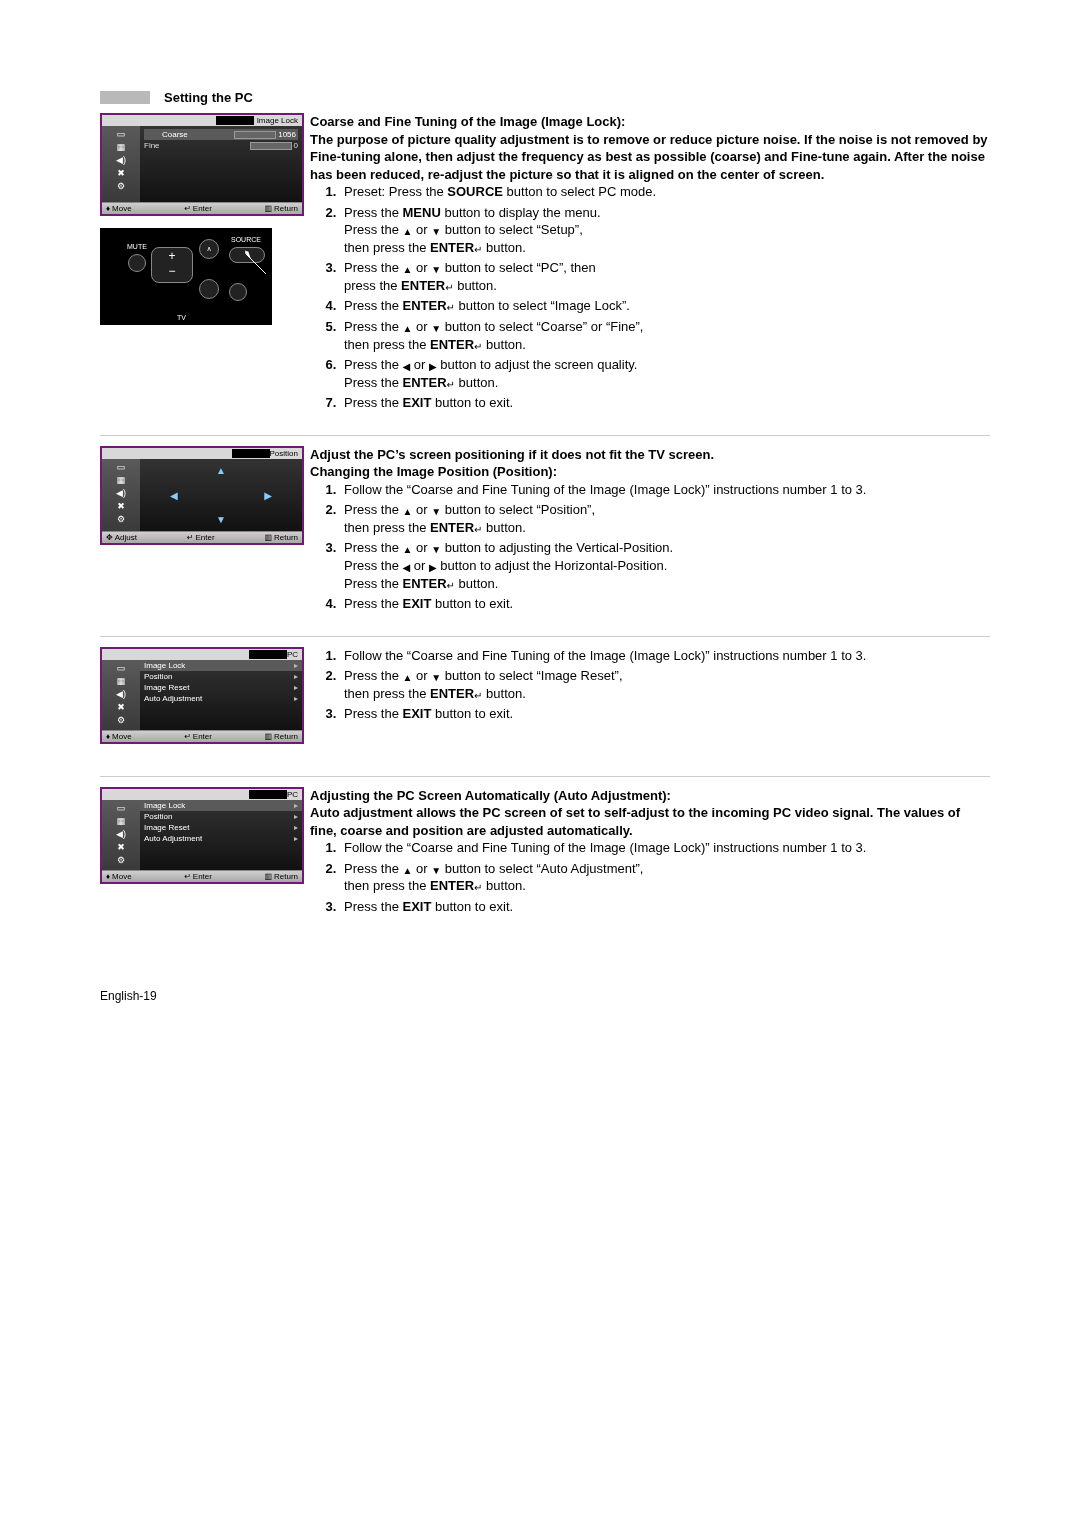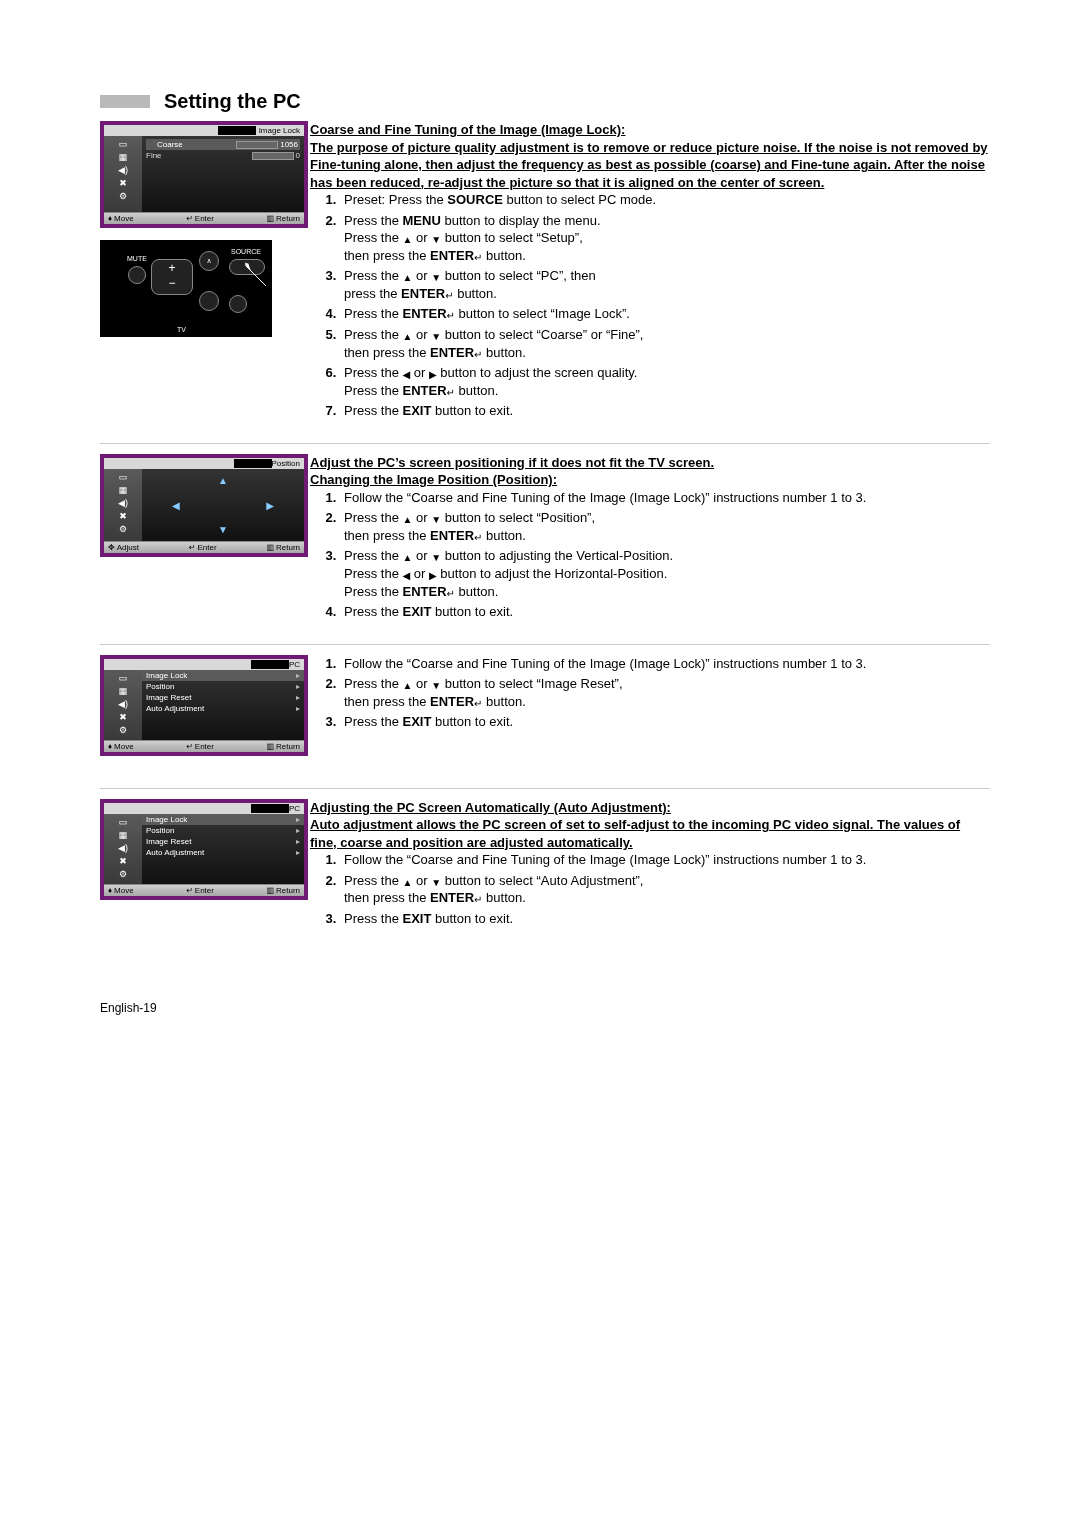--- a/index.html
+++ b/index.html
@@ -19,21 +19,21 @@
     align-items: center;
     margin-bottom: 8px;
   }
   .title-bar {
     width: 50px;
     height: 13px;
     background: #b9b9b9;
     margin-right: 14px;
   }
   .title-text {
-    font-size: 20px;
+    font-size: 13px;
     font-weight: bold;
   }
   .section {
     display: flex;
     border-top: none;
     margin-bottom: 20px;
   }
   .left-col {
     width: 200px;
     flex-shrink: 0;
@@ -42,21 +42,20 @@
   .right-col {
     flex: 1;
   }
   .right-col p, .right-col ol, .right-col li {
     margin: 0;
     line-height: 1.35;
   }
   .intro {
     font-weight: bold;
     margin-bottom: 4px;
-    text-decoration: underline;
   }
   .ol {
     padding-left: 30px;
     margin-top: 4px;
   }
   .ol li {
     margin-bottom: 3px;
     padding-left: 4px;
   }
   .ol li::marker {
@@ -68,21 +67,21 @@
   }
   .footer {
     text-align: left;
     font-size: 12px;
     margin-top: 70px;
   }
 
   
   .osd {
     width: 200px;
-    border: 4px solid #701a75;
+    border: 2px solid #701a75;
     background: #000;
     color: #fff;
     font-size: 8px;
     margin-bottom: 12px;
   }
   .osd-title {
     background: #d8d8d8;
     color: #000;
     text-align: right;
     padding: 1px 4px;
@@ -121,21 +120,21 @@
     padding: 3px 4px;
   }
   .osd-row {
     display:flex;
     justify-content: space-between;
     align-items: center;
     font-size:8px;
     padding: 1px 0;
     color:#ddd;
   }
-  .osd-row.hl { background:#5a5a5a; color:#fff; padding-left:11px; padding-right:2px;align-items:flex-end;}
+  .osd-row.hl { background:#5a5a5a; color:#fff; padding-left:18px; padding-right:2px;align-items:flex-end;}
   .bar {
     width:40px; height:6px; background:#666; position:relative; margin-left:auto; margin-right:2px;
     border:1px solid #999;
   }
   .bar-fill { height:100%; background:#ccc; }
   .osd-list-row {
     display:flex; justify-content:space-between; align-items:center;
     padding:1px 4px; font-size:8px; color:#fff;
   }
   .osd-list-row.hl { background:#5a5a5a; }

